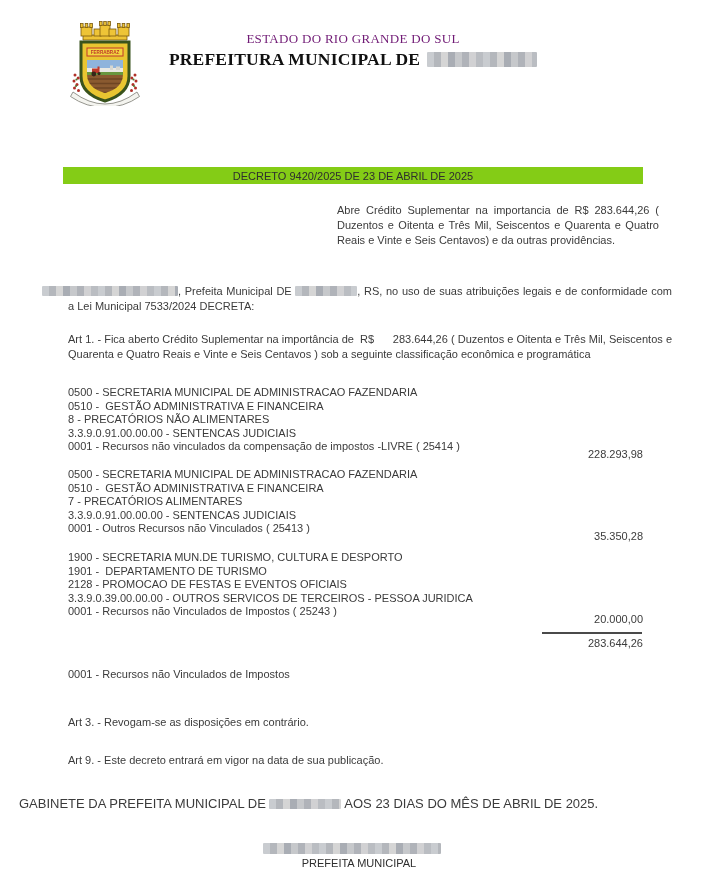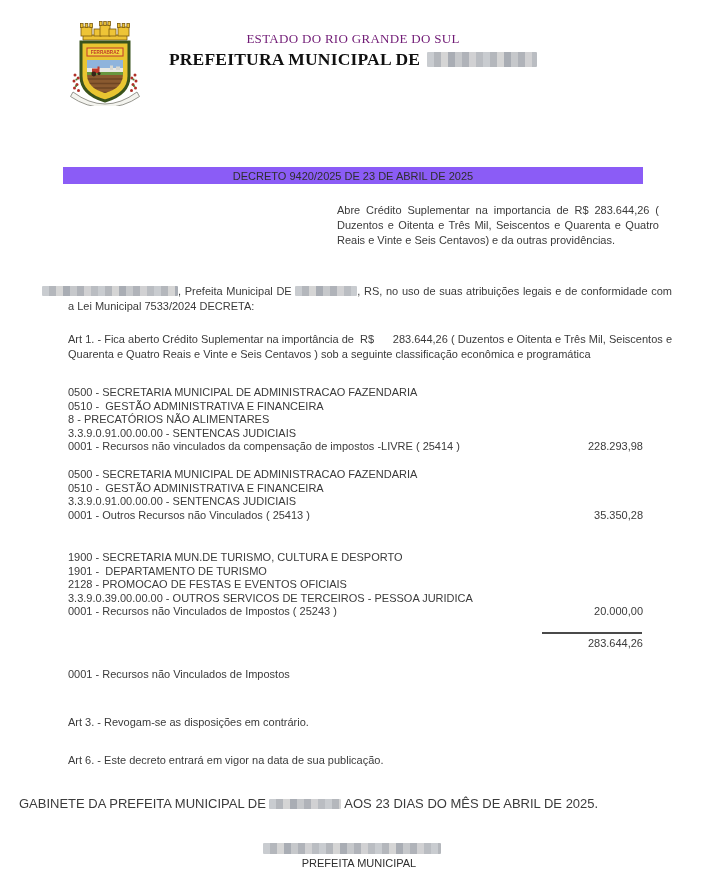--- a/index.html
+++ b/index.html
@@ -20,35 +20,35 @@
   .redact{
     display:inline-block;
     background:repeating-linear-gradient(90deg,
       #c9ccd0 0 7px,#b4b7bc 7px 14px,#d5d5d5 14px 21px,#a9adb4 21px 28px,
       #c6c8cb 28px 35px,#b0b3b9 35px 42px,#d1d1d3 42px 49px,#babdc2 49px 56px);
     border-radius:1px;
   }
   .redact-inline{height:10px;vertical-align:-1px;}
 
   
-  #title-bar{left:63px;top:167px;width:580px;height:17px;background:#8b5cf6;
+  #title-bar{left:63px;top:167px;width:580px;height:17px;background:#84cc16;
     display:flex;align-items:center;justify-content:center;font-size:11px;color:#2e2e2e;}
 
   
   .para{font-size:11px;line-height:15px;text-align:justify;}
   #summary{left:337px;top:203px;width:322px;}
   #preamble{left:42px;top:284px;width:630px;box-sizing:border-box;padding-left:26px;text-indent:-26px;}
   #article1{left:68px;top:332px;width:604px;}
 
   
   .block{left:68px;width:575px;font-size:11px;line-height:13.5px;}
   #block1{top:386px;} #block2{top:468px;} #block3{top:551px;}
   .budget-line{white-space:pre;}
   .resource-row{display:flex;justify-content:space-between;}
-  .amount{text-align:left;}
+  .amount{text-align:left;margin-top:8px;}
 
   #total-rule{left:542px;top:632px;width:100px;height:2px;background:#4a4a4a;}
   #total{left:443px;top:637px;width:200px;text-align:right;font-size:11px;}
 
   .single-line{font-size:11px;white-space:pre;}
   #resource-note{left:68px;top:668px;}
   #article3{left:68px;top:716px;}
   #article4{left:68px;top:754px;}
 
   #cabinet{left:19px;top:796px;width:660px;font-size:13px;}
@@ -153,20 +153,21 @@
   <div class="budget-line">3.3.9.0.91.00.00.00 - SENTENCAS JUDICIAIS</div>
   <div class="resource-row">
     <span class="budget-line">0001 - Recursos não vinculados da compensação de impostos -LIVRE ( 25414 )</span>
     <span class="amount">228.293,98</span>
   </div>
 </div>
 
 <div class="abs block" id="block2">
   <div class="budget-line">0500 - SECRETARIA MUNICIPAL DE ADMINISTRACAO FAZENDARIA</div>
   <div class="budget-line">0510 - &nbsp;GESTÃO ADMINISTRATIVA E FINANCEIRA</div>
+  <div class="budget-line">7 - PRECATÓRIOS ALIMENTARES</div>
   <div class="budget-line">3.3.9.0.91.00.00.00 - SENTENCAS JUDICIAIS</div>
   <div class="resource-row">
     <span class="budget-line">0001 - Outros Recursos não Vinculados ( 25413 )</span>
     <span class="amount">35.350,28</span>
   </div>
 </div>
 
 <div class="abs block" id="block3">
   <div class="budget-line">1900 - SECRETARIA MUN.DE TURISMO, CULTURA E DESPORTO</div>
   <div class="budget-line">1901 - &nbsp;DEPARTAMENTO DE TURISMO</div>
@@ -176,18 +177,18 @@
     <span class="budget-line">0001 - Recursos não Vinculados de Impostos ( 25243 )</span>
     <span class="amount">20.000,00</span>
   </div>
 </div>
 
 <div class="abs" id="total-rule"></div>
 <div class="abs" id="total">283.644,26</div>
 
 <div class="abs single-line" id="resource-note">0001 - Recursos não Vinculados de Impostos</div>
 <div class="abs single-line" id="article3">Art 3. - Revogam-se as disposições em contrário.</div>
-<div class="abs single-line" id="article4">Art 6. - Este decreto entrará em vigor na data de sua publicação.</div>
+<div class="abs single-line" id="article4">Art 9. - Este decreto entrará em vigor na data de sua publicação.</div>
 
 <div class="abs" id="cabinet"><span>GABINETE DA PREFEITA MUNICIPAL DE </span><span class="redact redact-inline" style="width:72px;"></span><span> AOS 23 DIAS DO MÊS DE ABRIL DE 2025.</span></div>
 
 <div class="abs redact" id="sign-redact"></div>
 <div class="abs" id="sign-role">PREFEITA MUNICIPAL</div>
 
 </body></html>

